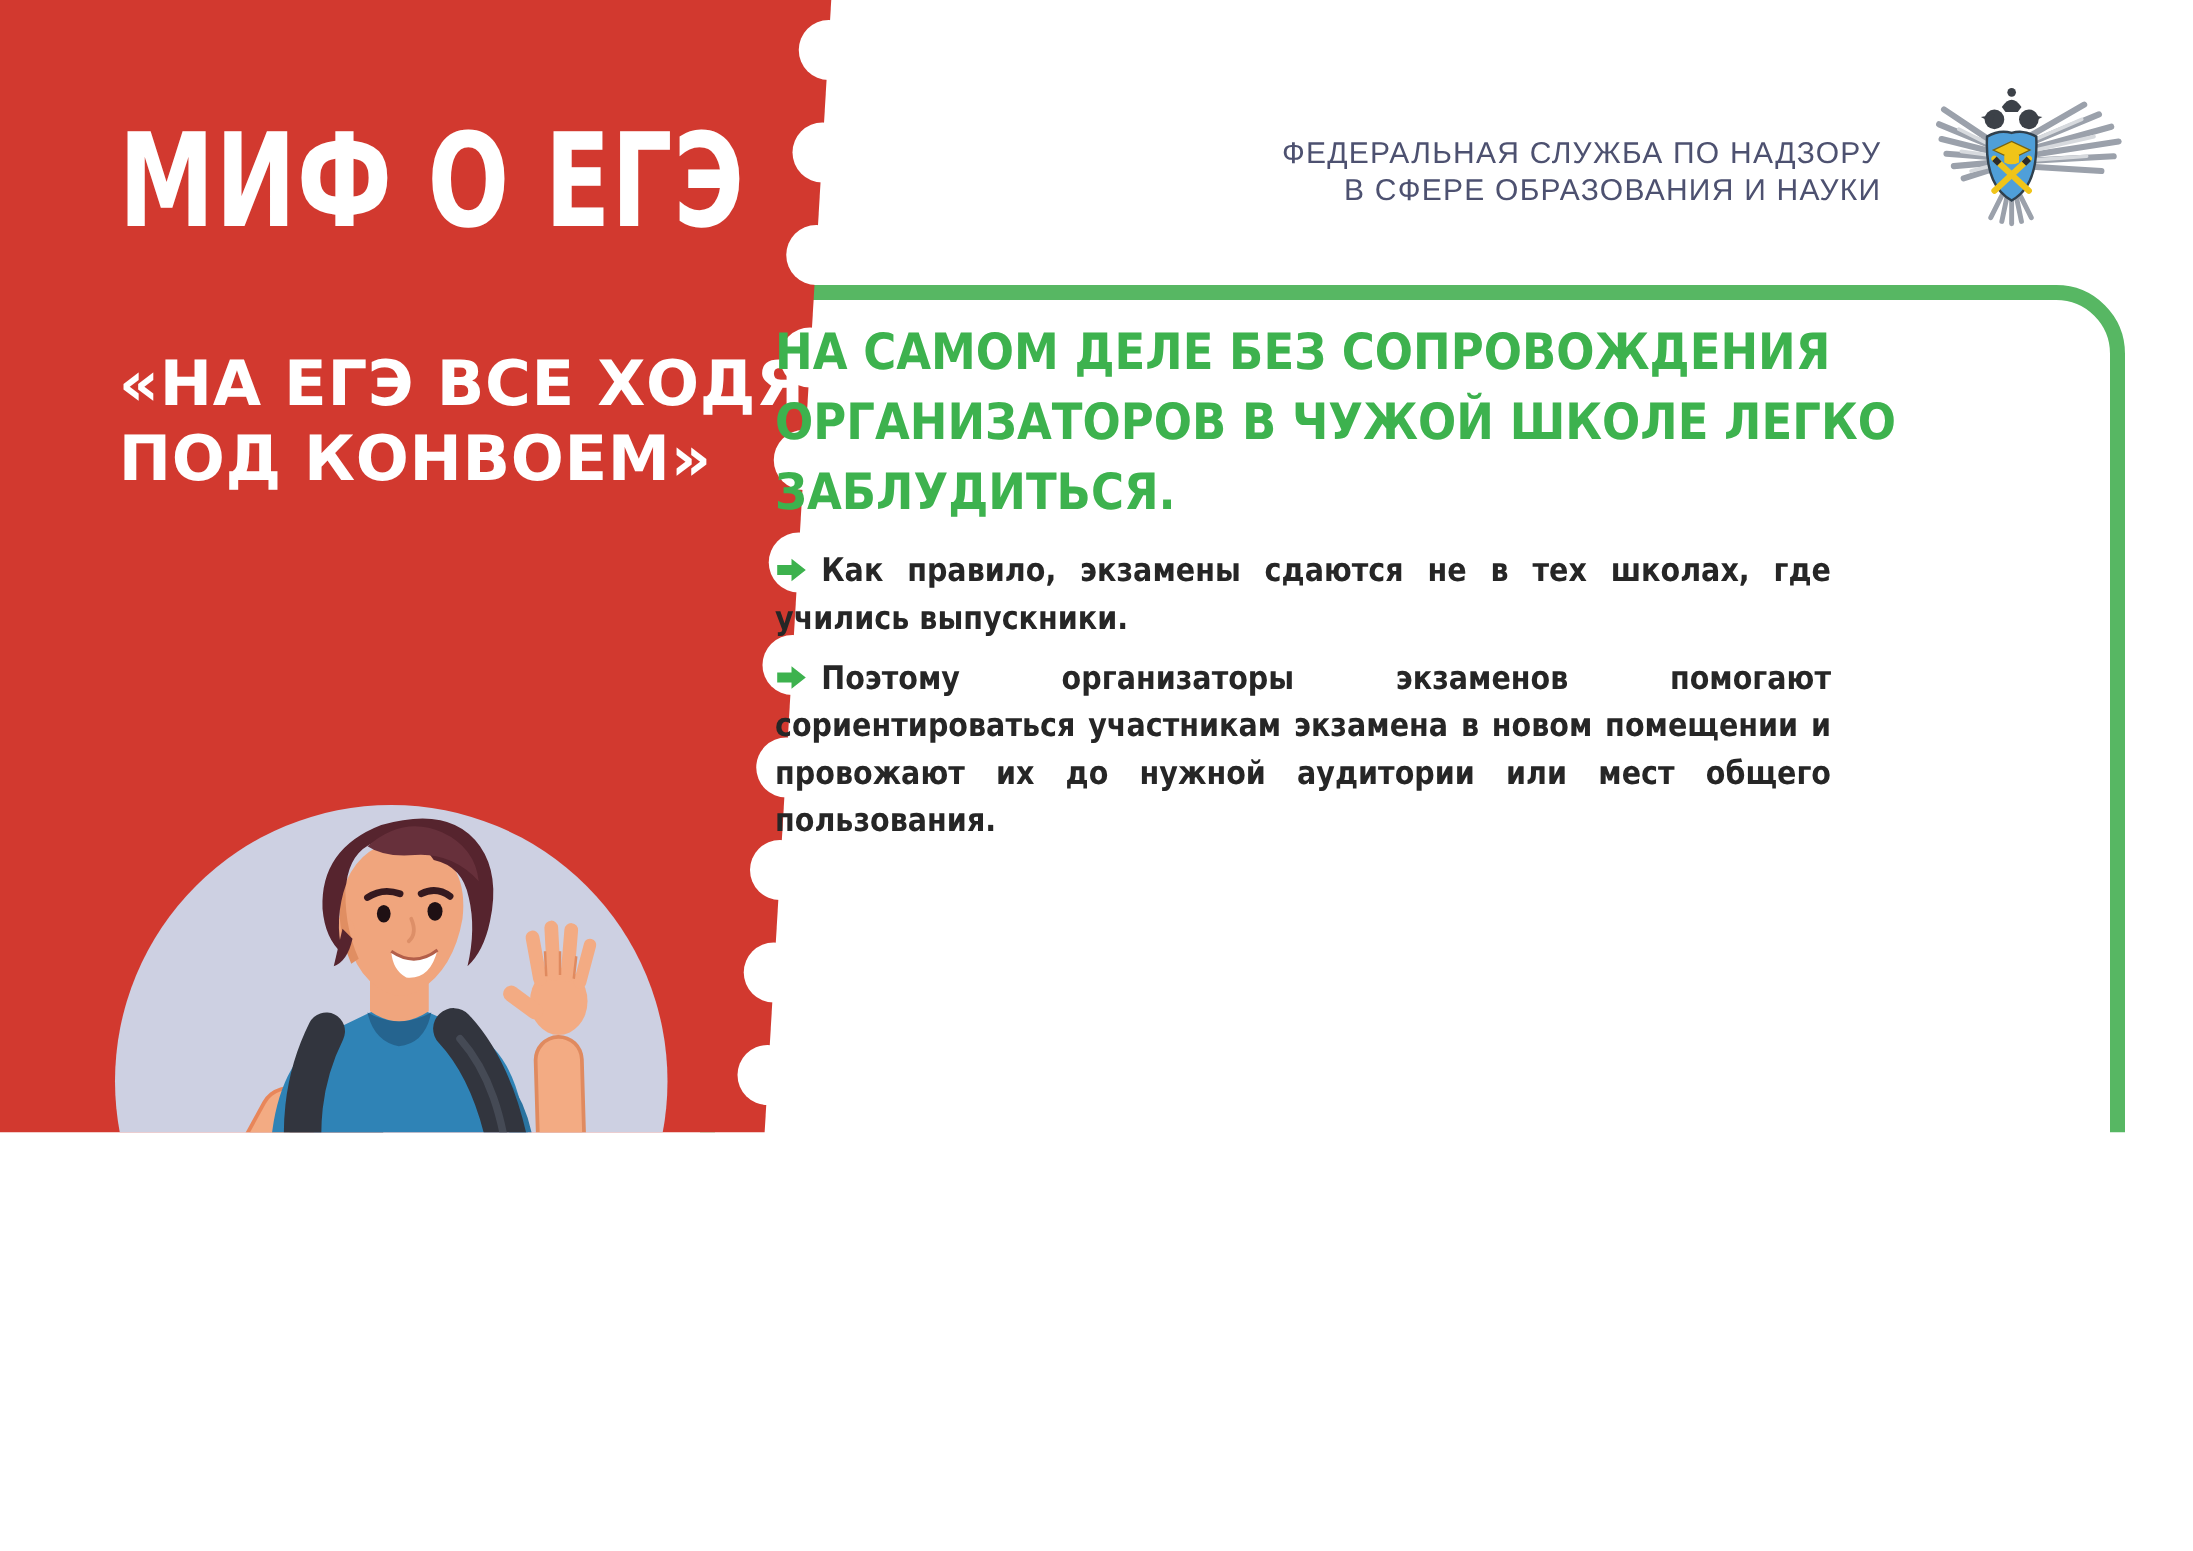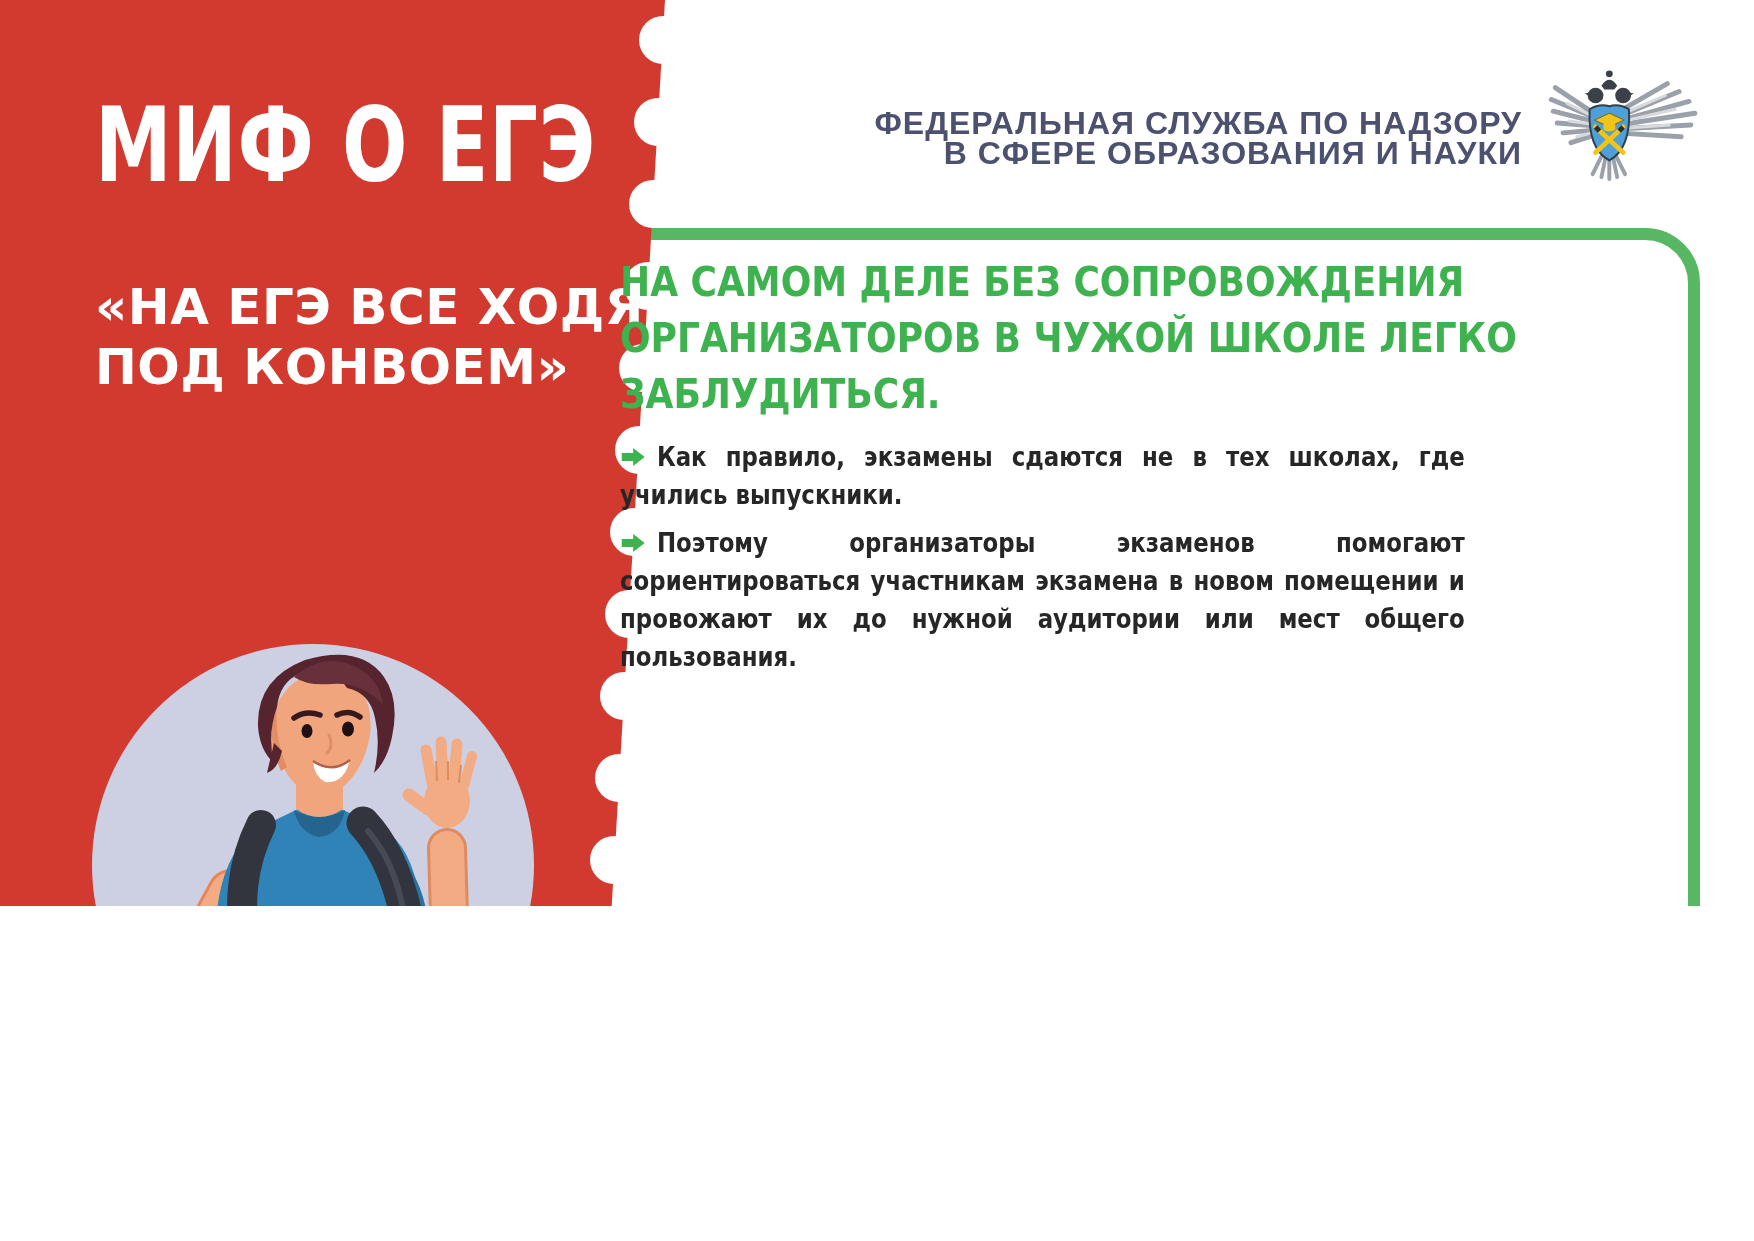--- a/index.html
+++ b/index.html
@@ -19,23 +19,23 @@
     position:absolute;left:95px;top:88px;color:#ffffff;font-weight:bold;
     font-size:104px;line-height:1.1;letter-spacing:1px;white-space:nowrap;
     transform:scaleX(0.74);transform-origin:left top;
   }
   .quote{
     position:absolute;left:95px;top:277px;color:#ffffff;font-weight:bold;
     font-size:50px;line-height:60px;white-space:pre-line;letter-spacing:0.5px;
   }
   .portrait{position:absolute;left:91px;top:643px;width:444px;height:444px;}
   .agency{
-    position:absolute;right:232px;top:108px;text-align:right;color:#4d5170;
-    font-family:"Liberation Sans",sans-serif;font-size:32px;line-height:30px;
-    letter-spacing:1px;white-space:pre-line;font-weight:bold;
+    position:absolute;right:249px;top:108px;text-align:right;color:#4d5170;
+    font-family:"Liberation Sans",sans-serif;font-size:24px;line-height:30px;
+    letter-spacing:1px;white-space:pre-line;
   }
   .emblem{position:absolute;left:1548px;top:66px;width:160px;height:118px;}
   .heading{
     position:absolute;left:620px;top:254px;color:#3db24e;font-weight:bold;
     font-size:40px;line-height:56px;white-space:pre-line;
     transform:scaleX(0.9);transform-origin:left top;
   }
   .bullets{
     position:absolute;left:620px;top:438px;width:960px;color:#262626;
     font-weight:bold;font-size:26px;line-height:38px;text-align:justify;

